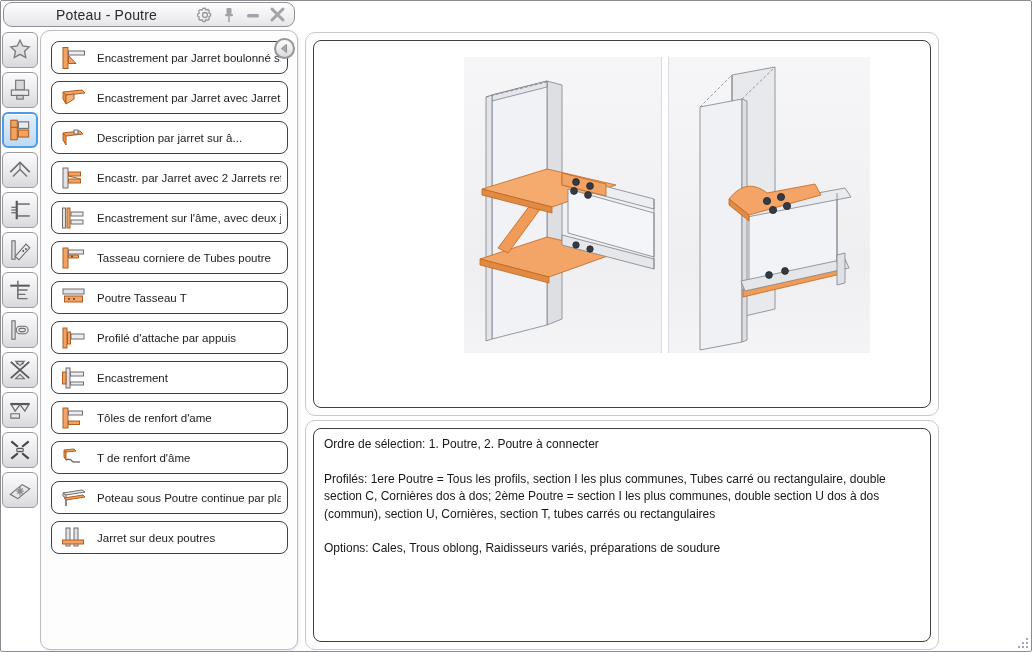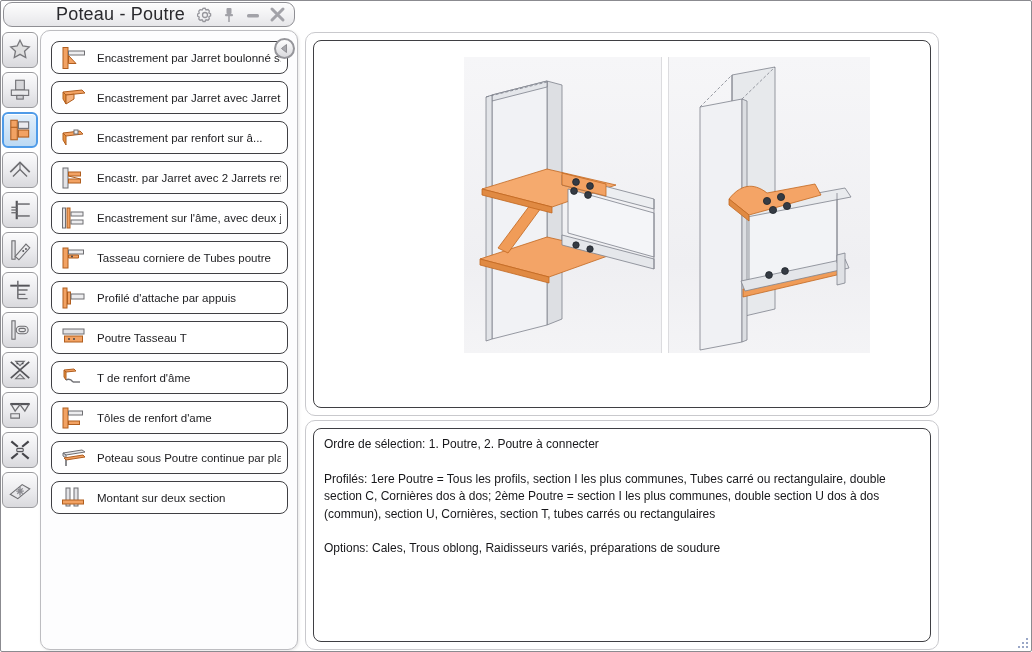--- a/index.html
+++ b/index.html
@@ -10,21 +10,21 @@
   }
   .window-frame{position:absolute;inset:0;border:1px solid #8b8b90;border-radius:2px;pointer-events:none;z-index:50;}
 
   
   .titlebar{
     position:absolute;left:3px;top:2px;width:292px;height:25px;box-sizing:border-box;
     border:1px solid #8f8f94;border-radius:9px;
     background:linear-gradient(180deg,#fdfdfd 0%,#f1f1f3 55%,#e6e6e9 100%);
     box-shadow:inset 0 1px 0 #ffffff;display:flex;align-items:center;z-index:40;
   }
-  .titlebar-title{flex:0 0 auto;margin-left:52px;font-size:18px;color:#2a2a2e;letter-spacing:.2px;}
+  .titlebar-title{flex:0 0 auto;margin-left:52px;font-size:14px;color:#2a2a2e;letter-spacing:.2px;}
   .titlebar-icons{margin-left:auto;display:flex;align-items:center;gap:6px;margin-right:8px;}
   .tb-icon{width:18px;height:18px;display:flex;align-items:center;justify-content:center;cursor:pointer;}
   .tb-icon svg{display:block;}
 
   
   .side-toolbar{position:absolute;left:2px;top:32px;display:flex;flex-direction:column;gap:4px;z-index:30;}
   .tool-btn{
     width:36px;height:36px;box-sizing:border-box;border:1px solid #9a9a9e;border-radius:6px;
     background:linear-gradient(180deg,#fbfbfc 0%,#e9e9ec 60%,#d9d9dd 100%);
     display:flex;align-items:center;justify-content:center;cursor:pointer;
@@ -234,21 +234,21 @@
     <span class="li-label">Encastrement par Jarret avec Jarret...</span>
   </div>
   <div class="list-item">
     <span class="li-icon">
         <svg width="28" height="24" viewBox="0 0 28 24">
           <path d="M3 7 L20 5 L23 8 L6 10z" fill="#f2a263" stroke="#b05e1f"></path>
           <path d="M3 7 L6 10 L6 19 L3 14z" fill="#e8923f" stroke="#b05e1f"></path>
           <rect x="14" y="4" width="4" height="4" fill="#ededef" stroke="#6e6e72"></rect>
         </svg>
       </span>
-    <span class="li-label">Encastrement par renfort sur â...</span>
+    <span class="li-label">Description par jarret sur â...</span>
   </div>
   <div class="list-item">
     <span class="li-icon">
         <svg width="28" height="24" viewBox="0 0 28 24">
           <rect x="3" y="2" width="5" height="20" fill="#e3e3e6" stroke="#6e6e72"></rect>
           <rect x="8.5" y="6" width="12" height="4" fill="#f2a263" stroke="#b05e1f"></rect>
           <rect x="8.5" y="13" width="12" height="4" fill="#f2a263" stroke="#b05e1f"></rect>
           <line x1="8.5" y1="10" x2="20.5" y2="13" stroke="#b05e1f"></line>
         </svg>
       </span>
@@ -272,79 +272,90 @@
           <rect x="8.5" y="4" width="15" height="4" fill="#ededef" stroke="#6e6e72"></rect>
           <path d="M8.5 9 h10 v3 h-10z" fill="#f2a263" stroke="#b05e1f"></path>
           <circle cx="12" cy="10.5" r="1" fill="#44444a"></circle>
         </svg>
       </span>
     <span class="li-label">Tasseau corniere de Tubes poutre</span>
   </div>
   <div class="list-item">
     <span class="li-icon">
         <svg width="28" height="24" viewBox="0 0 28 24">
-          <rect x="3" y="2" width="4" height="20" fill="#f2a263" stroke="#b05e1f"></rect>
-          <rect x="7.5" y="6" width="3" height="12" fill="#f2a263" stroke="#b05e1f"></rect>
-          <rect x="11" y="8" width="13" height="5" fill="#ededef" stroke="#6e6e72"></rect>
-        </svg>
-      </span>
-    <span class="li-label">Profilé d'attache par appuis</span>
-  </div>
-  <div class="list-item">
-    <span class="li-icon">
-        <svg width="28" height="24" viewBox="0 0 28 24">
           <rect x="3" y="3" width="21" height="5" fill="#e3e3e6" stroke="#6e6e72"></rect>
           <rect x="4.5" y="10" width="18" height="6" fill="#f2a263" stroke="#b05e1f"></rect>
           <circle cx="9" cy="13" r="1" fill="#44444a"></circle>
           <circle cx="14" cy="13" r="1" fill="#44444a"></circle>
         </svg>
       </span>
     <span class="li-label">Poutre Tasseau T</span>
   </div>
   <div class="list-item">
     <span class="li-icon">
         <svg width="28" height="24" viewBox="0 0 28 24">
+          <rect x="3" y="2" width="4" height="20" fill="#f2a263" stroke="#b05e1f"></rect>
+          <rect x="7.5" y="6" width="3" height="12" fill="#f2a263" stroke="#b05e1f"></rect>
+          <rect x="11" y="8" width="13" height="5" fill="#ededef" stroke="#6e6e72"></rect>
+        </svg>
+      </span>
+    <span class="li-label">Profilé d'attache par appuis</span>
+  </div>
+  <div class="list-item">
+    <span class="li-icon">
+        <svg width="28" height="24" viewBox="0 0 28 24">
+          <rect x="6" y="2" width="4" height="20" fill="#e3e3e6" stroke="#6e6e72"></rect>
+          <rect x="2.5" y="6" width="3.5" height="12" fill="#f2a263" stroke="#b05e1f"></rect>
+          <rect x="10.5" y="6" width="13" height="4" fill="#ededef" stroke="#6e6e72"></rect>
+          <rect x="10.5" y="16" width="13" height="3" fill="#ededef" stroke="#6e6e72"></rect>
+        </svg>
+      </span>
+    <span class="li-label">Encastrement</span>
+  </div>
+  <div class="list-item">
+    <span class="li-icon">
+        <svg width="28" height="24" viewBox="0 0 28 24">
+          <rect x="3" y="2" width="5" height="20" fill="#f2a263" stroke="#b05e1f"></rect>
+          <rect x="8.5" y="5" width="14" height="4" fill="#ededef" stroke="#6e6e72"></rect>
+          <rect x="8.5" y="15" width="11" height="3.5" fill="#f2a263" stroke="#b05e1f"></rect>
+        </svg>
+      </span>
+    <span class="li-label">Tôles de renfort d'ame</span>
+  </div>
+  <div class="list-item">
+    <span class="li-icon">
+        <svg width="28" height="24" viewBox="0 0 28 24">
           <path d="M4 4 L14 3 L16 5 L6 6z" fill="#f2a263" stroke="#b05e1f"></path>
           <path d="M6 6 L6 14 L4 11 L4 4z" fill="#e8923f" stroke="#b05e1f"></path>
           <path d="M6 14 Q10 12 13 16" fill="none" stroke="#6e6e72" stroke-width="1.4"></path>
           <line x1="13" y1="16" x2="20" y2="16" stroke="#6e6e72" stroke-width="1.4"></line>
         </svg>
       </span>
     <span class="li-label">T de renfort d'âme</span>
   </div>
   <div class="list-item">
     <span class="li-icon">
         <svg width="28" height="24" viewBox="0 0 28 24">
-          <rect x="3" y="2" width="5" height="20" fill="#f2a263" stroke="#b05e1f"></rect>
-          <rect x="8.5" y="5" width="14" height="4" fill="#ededef" stroke="#6e6e72"></rect>
-          <rect x="8.5" y="15" width="11" height="3.5" fill="#f2a263" stroke="#b05e1f"></rect>
-        </svg>
-      </span>
-    <span class="li-label">Tôles de renfort d'ame</span>
-  </div>
-  <div class="list-item">
-    <span class="li-icon">
-        <svg width="28" height="24" viewBox="0 0 28 24">
           <path d="M3 7 L22 4 L25 6 L6 9z" fill="#e8e8ea" stroke="#6e6e72"></path>
           <path d="M3 7 L6 9 L6 12 L3 10z" fill="#d5d5d8" stroke="#6e6e72"></path>
           <path d="M4 12 L23 9 L25 11 L6 14z" fill="#f2a263" stroke="#b05e1f"></path>
           <line x1="6" y1="14" x2="6" y2="20" stroke="#6e6e72" stroke-width="1.6"></line>
         </svg>
       </span>
     <span class="li-label">Poteau sous Poutre continue par plati...</span>
   </div>
   <div class="list-item">
     <span class="li-icon">
         <svg width="28" height="24" viewBox="0 0 28 24">
           <rect x="6" y="2" width="4" height="18" fill="#e3e3e6" stroke="#6e6e72"></rect>
           <rect x="14" y="2" width="4" height="18" fill="#e3e3e6" stroke="#6e6e72"></rect>
           <rect x="2.5" y="14" width="21" height="4" fill="#f2a263" stroke="#b05e1f"></rect>
         </svg>
       </span>
-    <span class="li-label">Montant sur deux section</span>
+    <span class="li-label">Jarret sur deux poutres</span>
   </div>
 </div>
 
 <div class="panel-outer panel-preview-outer">
   <div class="panel-inner">
     <div class="stage">
 
       <svg class="view view-left" width="197" height="296" viewBox="0 0 197 296">
         <g stroke="#7d828c" stroke-width="0.8" stroke-linejoin="round">
 

